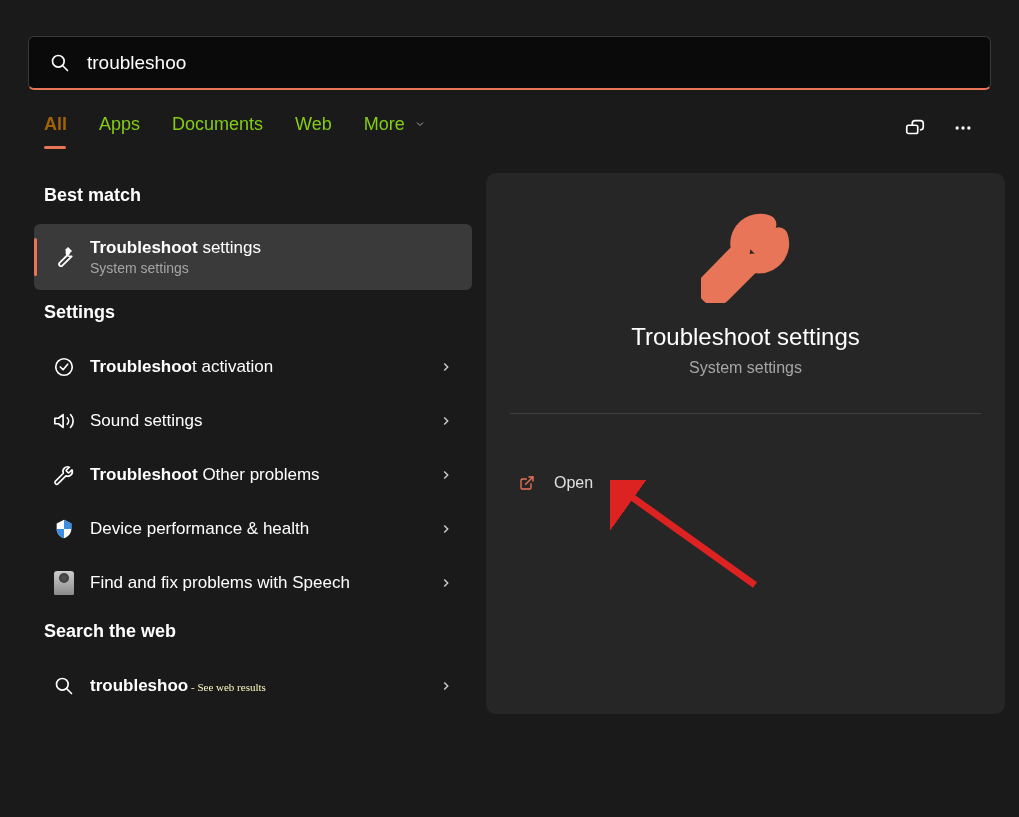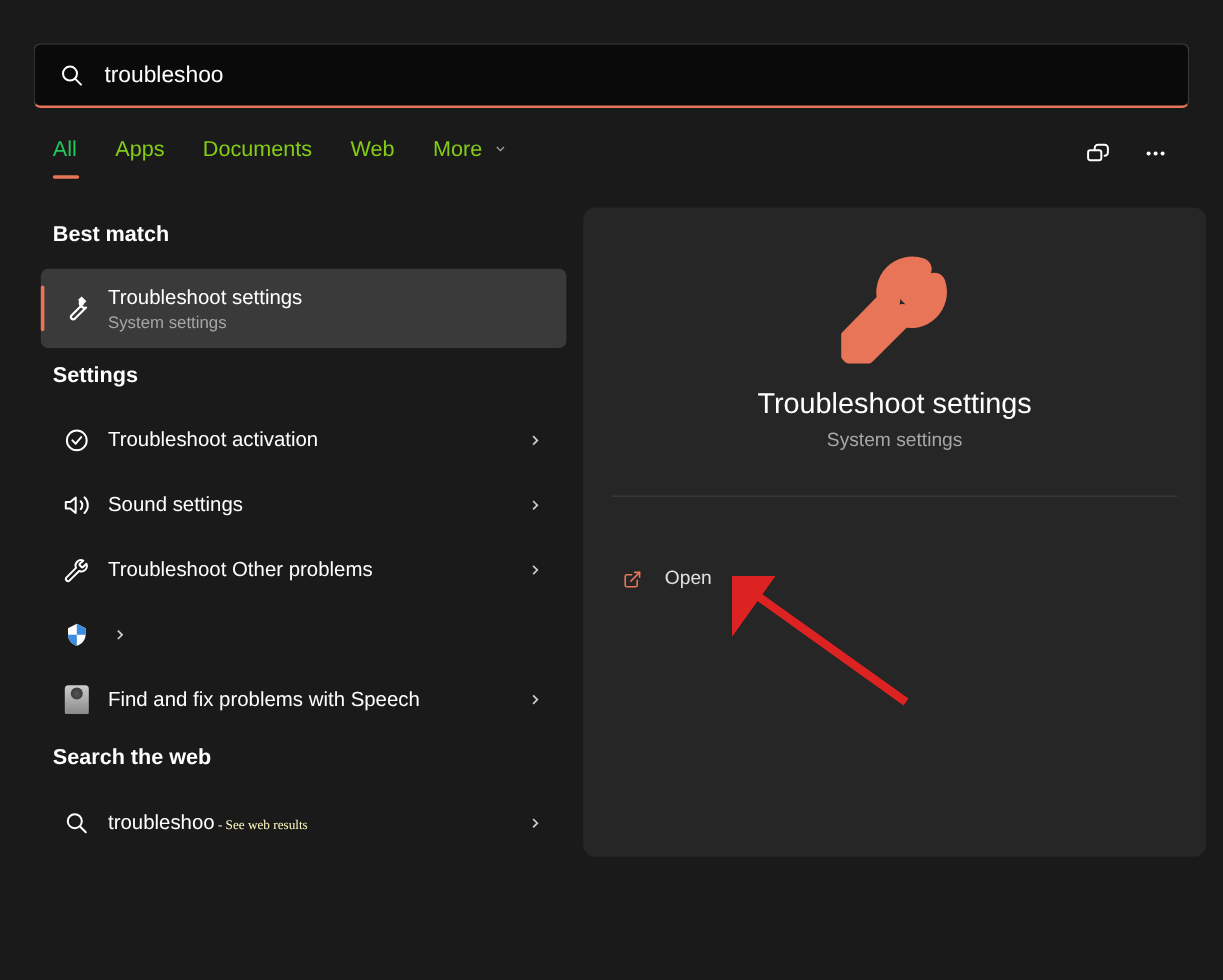--- a/index.html
+++ b/index.html
@@ -63,22 +63,22 @@
 
     .filter-item {
       font-size: 18px;
       color: #84cc16;
       cursor: pointer;
       position: relative;
       padding-bottom: 6px;
     }
 
     .filter-item.active {
-      color: #22c55e;
-      font-weight: 400;
+      color: #a16207;
+      font-weight: 700;
     }
 
     .filter-item.active::after {
       content: '';
       position: absolute;
       bottom: -8px;
       left: 0;
       width: 22px;
       height: 3px;
       background: #e87557;
@@ -160,21 +160,21 @@
     .result-text {
       flex: 1;
     }
 
     .result-title {
       font-size: 17px;
       color: #ffffff;
     }
 
     .result-title .bold {
-      font-weight: 400;
+      font-weight: 700;
     }
 
     .result-subtitle {
       font-size: 14px;
       color: #a6a6a6;
       margin-top: 2px;
     }
 
     .result-suffix {
       font-size: 11px;
@@ -425,20 +425,25 @@
     </div>
 
     <div class="result-row">
       <span class="result-icon">
         <svg width="22" height="22" viewBox="0 0 24 24" stroke-linejoin="round">
           <path d="M12 2 L20 6 V12 C20 17 16 21 12 22 C8 21 4 17 4 12 V6 Z" fill="#ffffff"></path>
           <path d="M12 2 L20 6 V12 L12 12 Z" fill="#3a8de0"></path>
           <path d="M12 12 L12 22 C8 21 4 17 4 12 Z" fill="#3a8de0"></path>
         </svg>
       </span>
+      <div class="result-text">
+        <div class="result-title">
+          <span>Device performance &amp; health</span>
+        </div>
+      </div>
       <span class="chevron-right">
         <svg width="14" height="14" viewBox="0 0 24 24" fill="none" stroke="#cccccc" stroke-width="2.5">
             <polyline points="9 6 15 12 9 18"></polyline>
           </svg>
       </span>
     </div>
 
     <div class="result-row">
       <span class="result-icon">
         <div class="mic-icon"></div>

